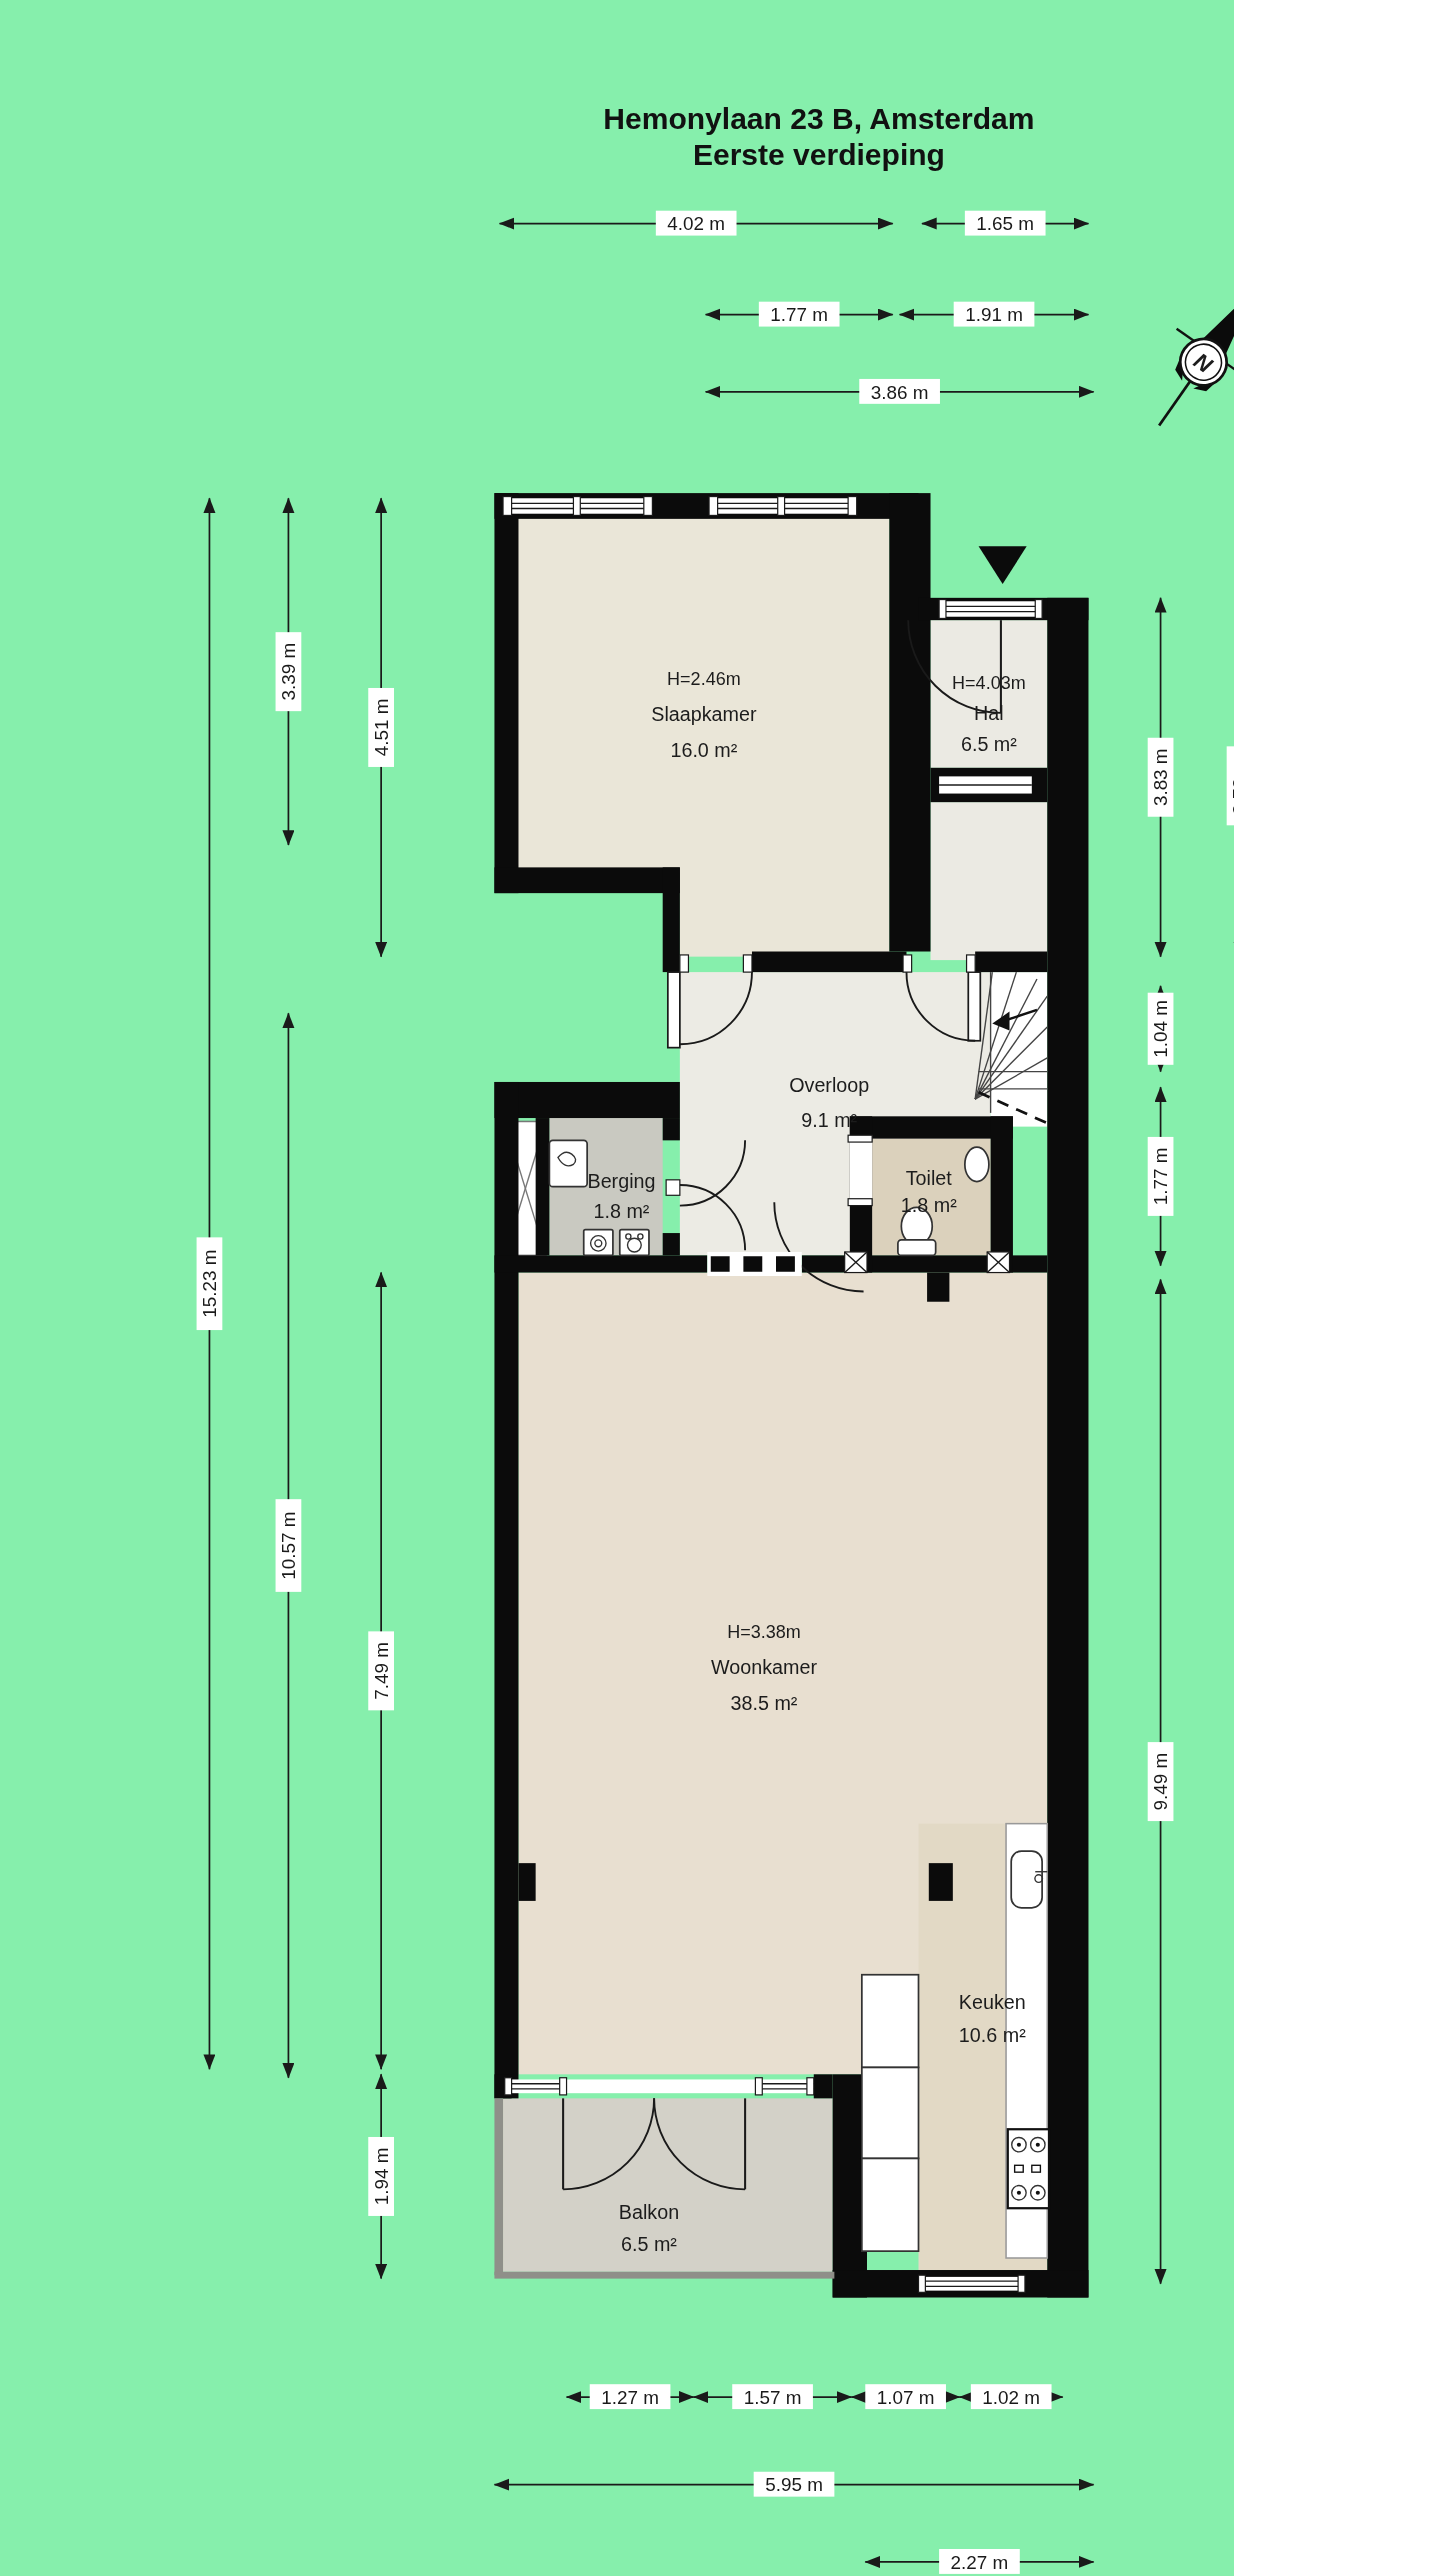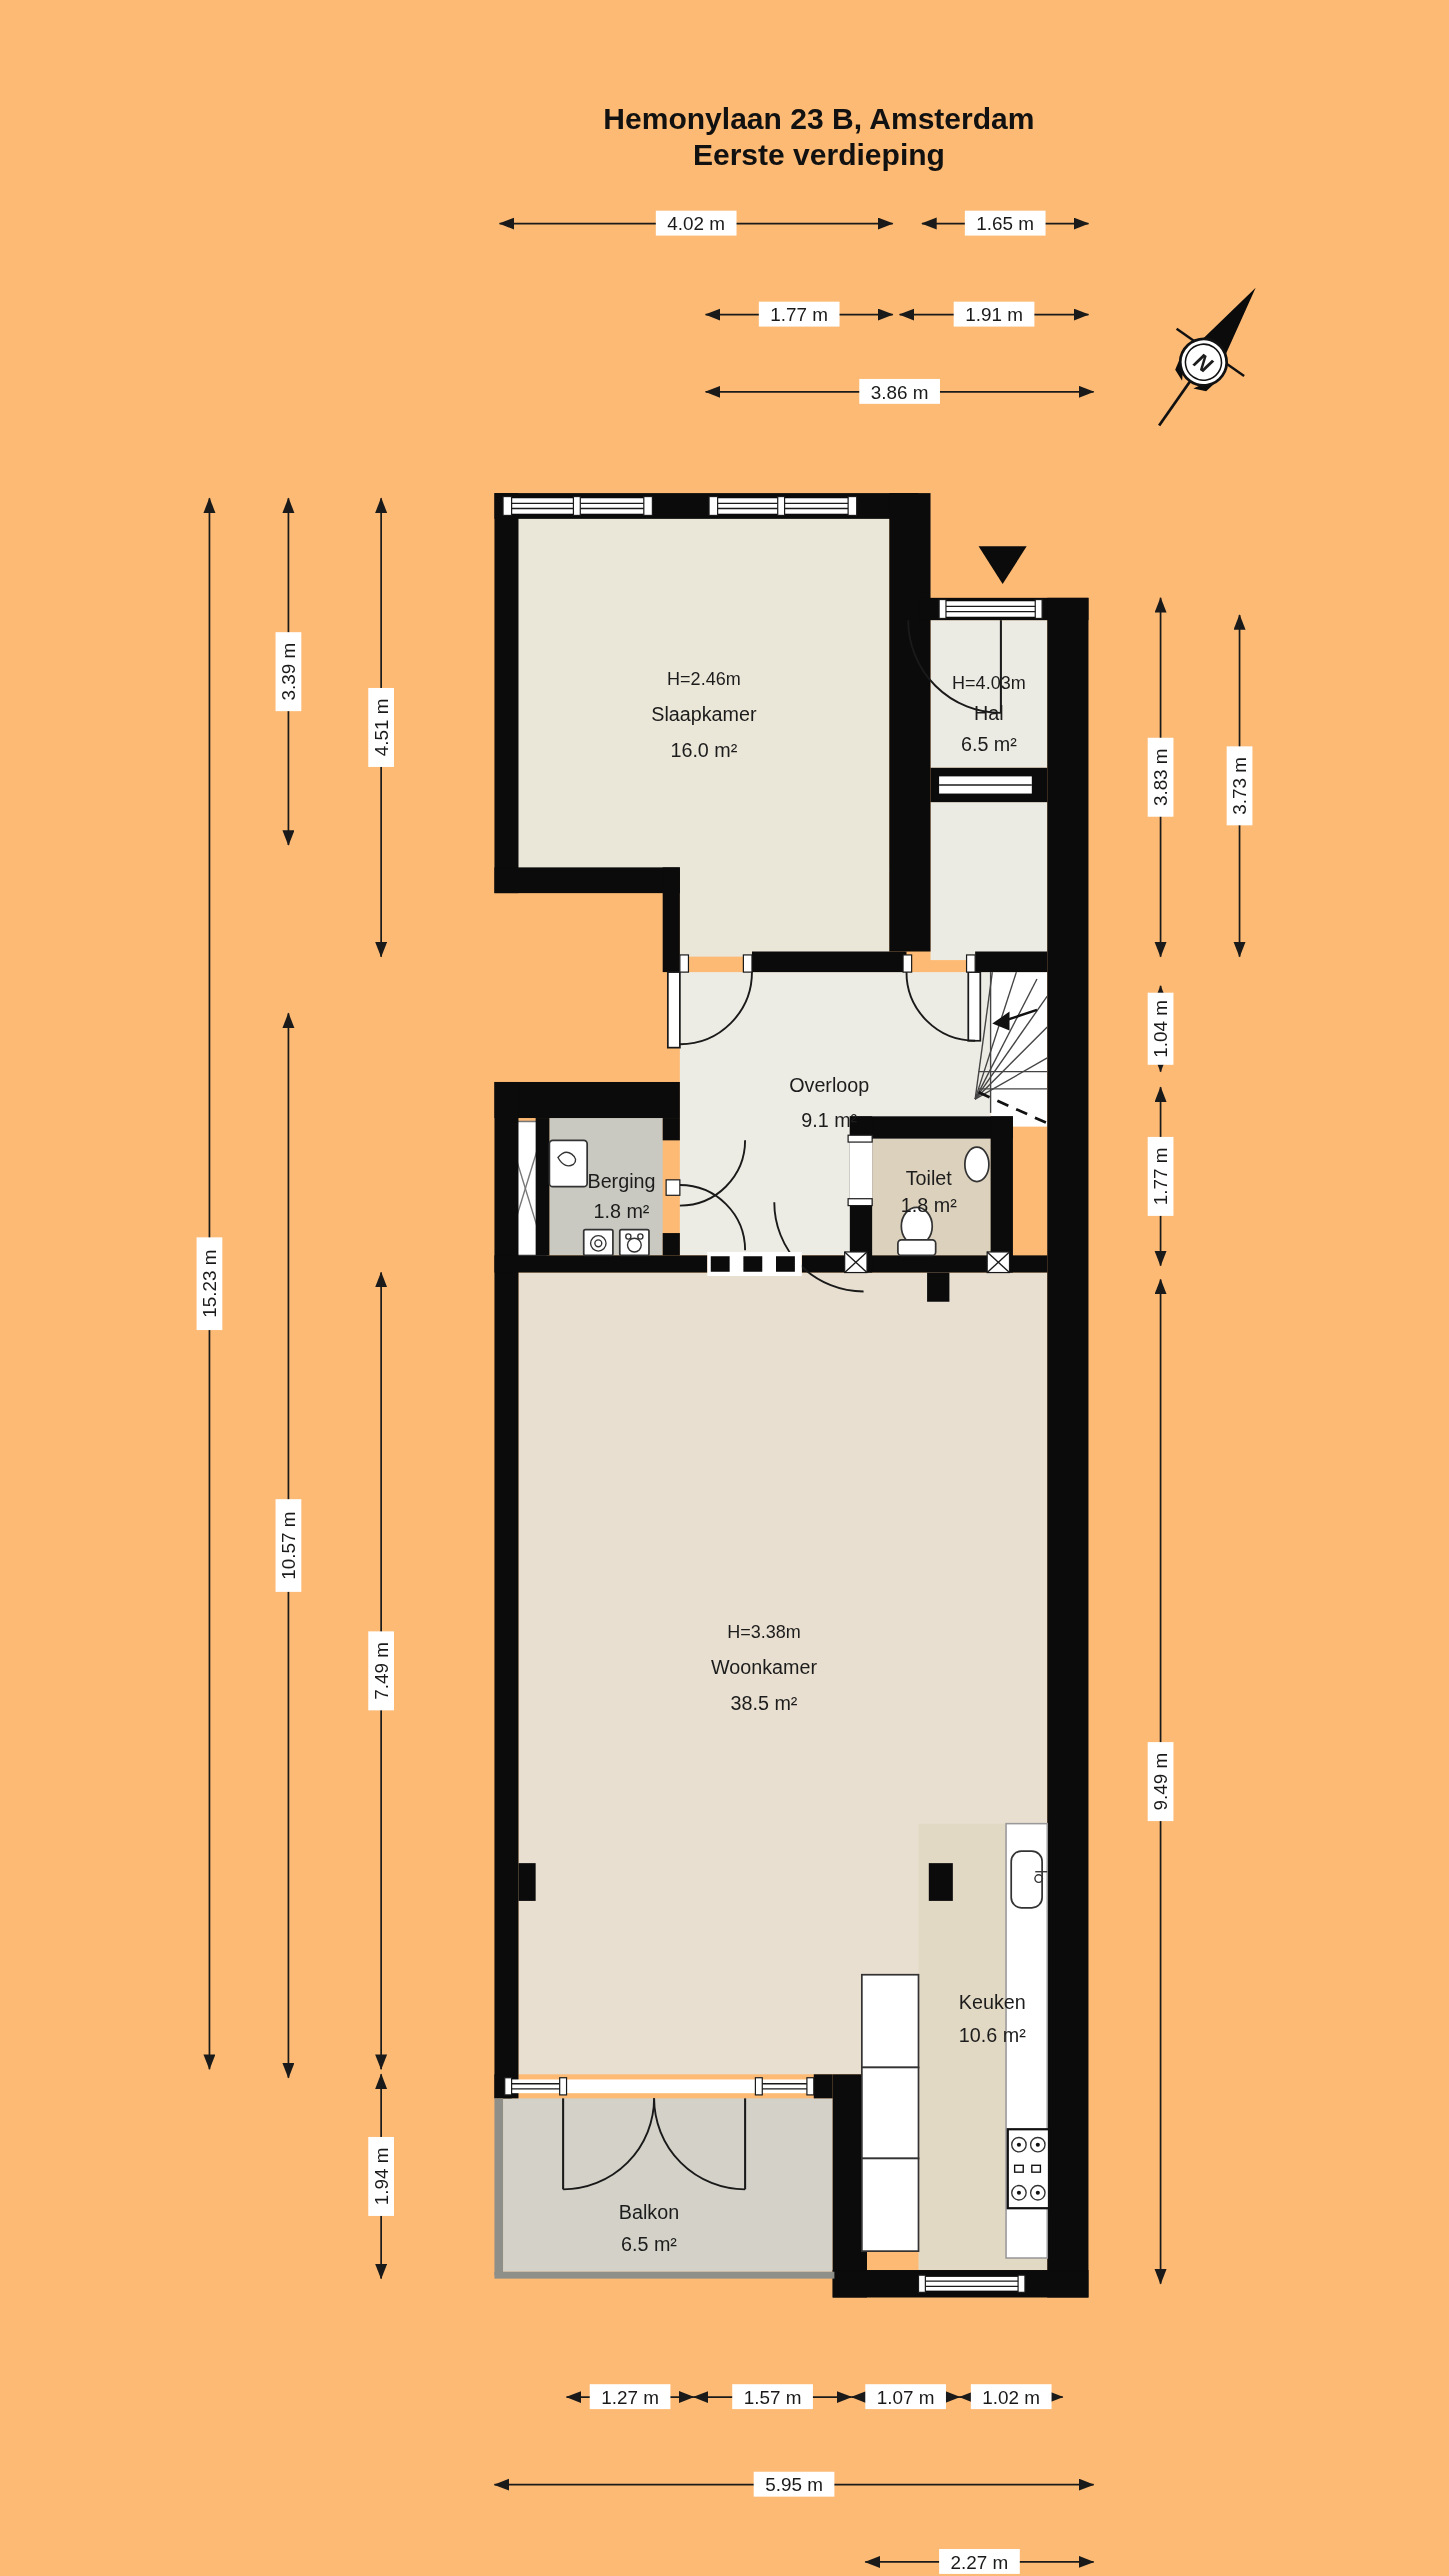--- a/index.html
+++ b/index.html
@@ -1,16 +1,16 @@
 <!DOCTYPE html>
 <html style="font-size:13.7px"><head>
 <meta charset="utf-8">
 <style>
   html,body{margin:0;padding:0;background:#ffffff;}
-  .page{position:relative;width:1449px;height:2576px;background:#fdba74;overflow:hidden;}
+  .page{position:relative;width:1234px;height:2576px;background:#86efac;overflow:hidden;}
   svg{display:block;}
   text{font-family:"Liberation Sans", sans-serif;fill:#1c1c1c;}
   .title-line{font-size:17.5px;font-weight:bold;fill:#111;}
   .room-name{font-size:11.5px;}
   .room-area{font-size:11.5px;}
   .room-height{font-size:10.5px;}
   .dim-text{font-size:11px;fill:#1a1a1a;}
   .wall{fill:#0b0b0b;}
   .dimline{stroke:#1a1a1a;stroke-width:1;fill:none;}
   .dimbg{fill:#ffffff;}

